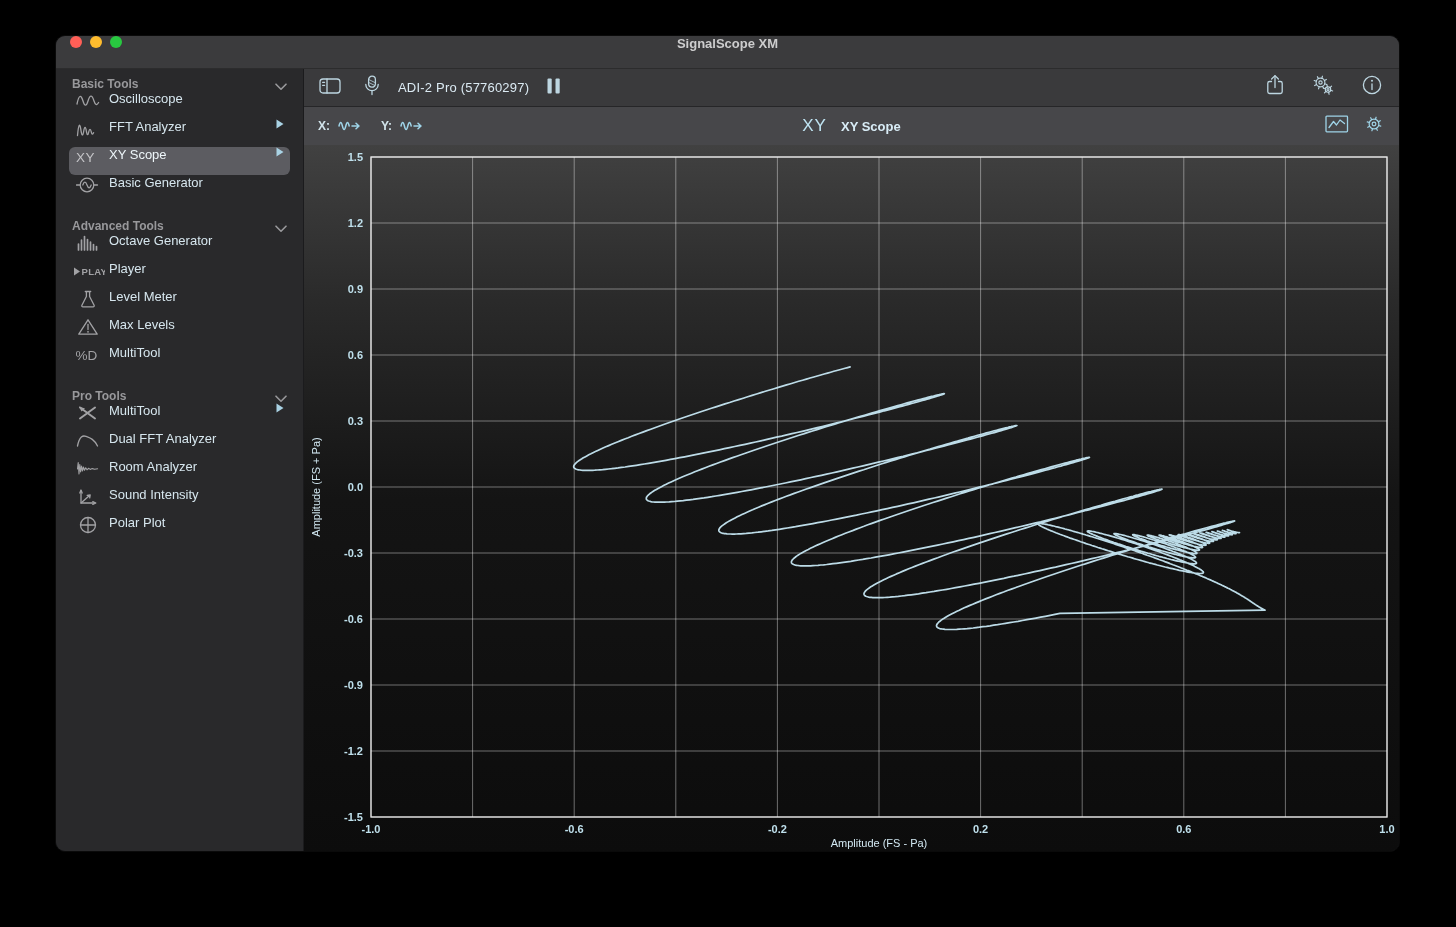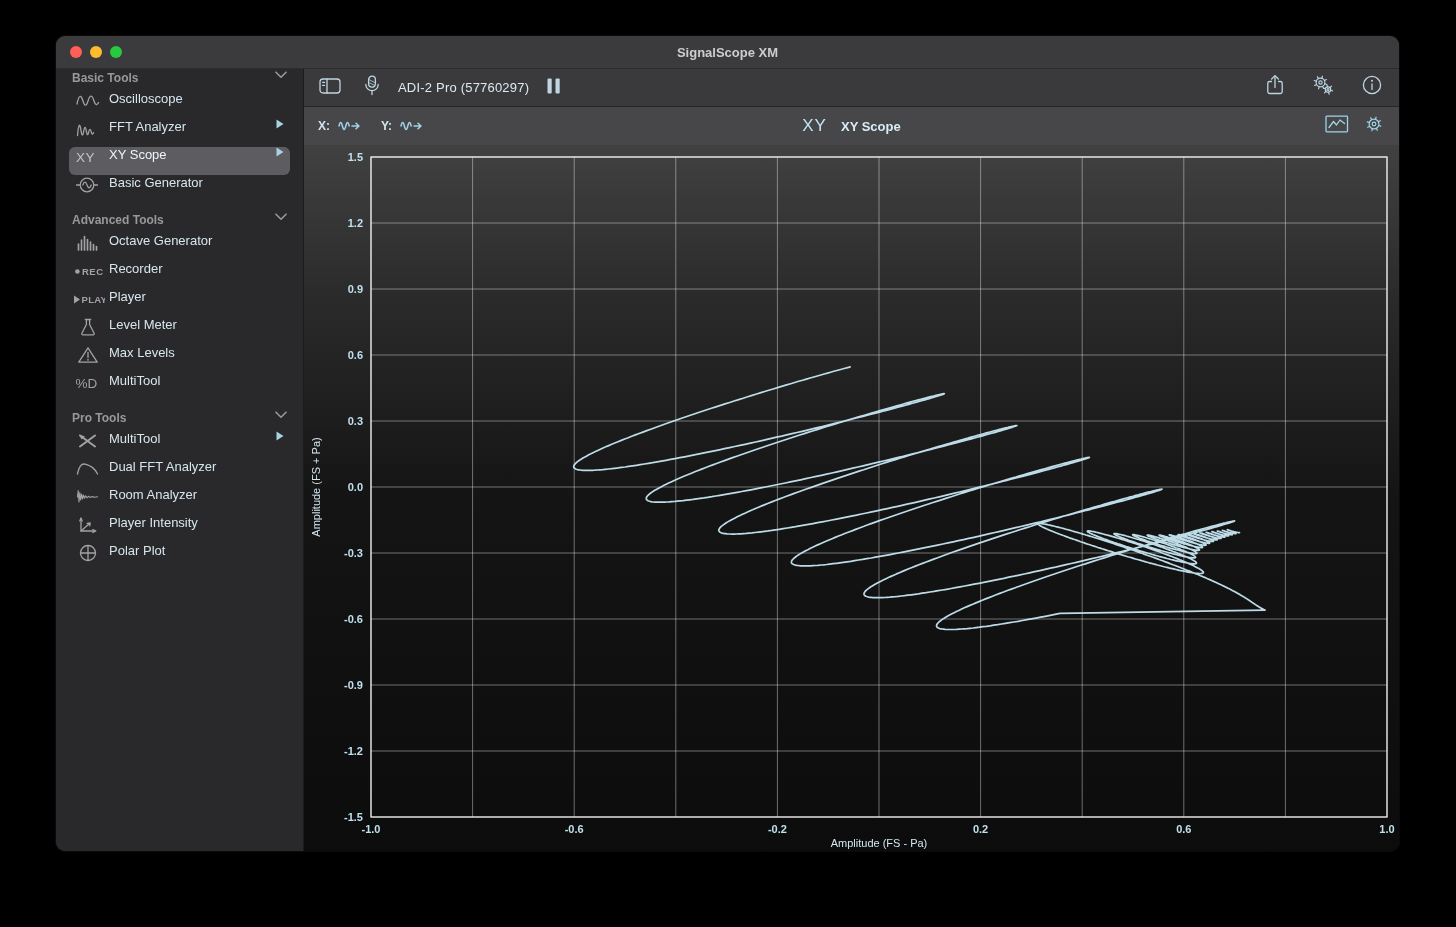--- a/index.html
+++ b/index.html
@@ -3,33 +3,33 @@
 <meta charset="utf-8">
 <style>
   html,body{margin:0;padding:0;background:#000;}
   body{width:1456px;height:927px;overflow:hidden;font-family:"Liberation Sans",sans-serif;
        -webkit-font-smoothing:antialiased;}
   .screen{position:relative;width:1456px;height:927px;background:#000;}
   .window{position:absolute;left:55px;top:35px;width:1345px;height:817px;border-radius:10px;
           overflow:hidden;background:#1a1a1c;box-shadow:0 22px 60px rgba(0,0,0,.75);
           border:1px solid #0a0a0a;box-sizing:border-box;}
   
-  .titlebar{height:32px;background:#3b3b3d;display:flex;align-items:center;position:relative;
+  .titlebar{height:32px;background:#3b3b3d;display:flex;position:relative;
             border-bottom:1px solid rgba(0,0,0,.25);}
   .traffic{display:flex;gap:8px;margin-left:14px;}
   .tl{width:12px;height:12px;border-radius:50%;display:inline-block;}
   .win-title{position:absolute;left:0;right:0;text-align:center;font-size:13px;font-weight:700;
              color:#cdcdce;pointer-events:none;}
   
   .content{display:flex;height:784px;}
   .sidebar{width:248px;background:#29292b;border-right:1px solid #1b1b1d;box-sizing:border-box;
            padding-top:2px;flex:none;}
   .main{flex:1;display:flex;flex-direction:column;min-width:0;}
   
-  .sec-header{height:20px;display:flex;align-items:flex-start;padding:0 16px;color:#98989b;
+  .sec-header{height:20px;display:flex;align-items:flex-end;padding:0 16px;color:#98989b;
               font-size:12px;font-weight:600;}
   .sec-header .sec-label{flex:1;}
   .sec-header .chev{color:#98989b;display:flex;}
   .sec-gap{height:10px;}
   .item{height:28px;display:flex;margin:0 13px;border-radius:6px;
         color:#d6e6ee;font-size:13px;font-weight:500;}
   .item.selected{background:#5c5c61;color:#eef6fa;}
   .item .ic{width:40px;display:flex;justify-content:center;color:#a2a2a5;flex:none;}
   .item.selected .ic{color:#c4c4c7;}
   .item .lbl{flex:1;white-space:nowrap;}
@@ -144,29 +144,20 @@
             <div class="item">
               <span class="ic">
                 <svg width="26" height="20" viewBox="0 0 0 0 24 20" fill="none" stroke="currentColor" stroke-width="1.3" stroke-linecap="round" stroke-linejoin="round">
                   <path d="M2.5 11 V17 M5.5 7 V17 M8.5 3.5 V17 M11.5 6.5 V17 M14.5 9 V17 M17.5 11.5 V17 M20.5 13.5 V17" stroke-width="1.7"></path>
                 </svg>
               </span>
               <span class="lbl">Octave Generator</span>
             </div>
             <div class="item">
               <span class="ic">
-                <svg width="30" height="20" viewBox="0 0 0 0 30 20" fill="none" stroke="currentColor" stroke-width="1.3" stroke-linecap="round" stroke-linejoin="round">
-                  <circle cx="3.4" cy="10.5" r="2.3" fill="currentColor" stroke="none"></circle>
-                  <text x="8" y="14" font-size="9.5" letter-spacing="0.5" fill="currentColor" stroke="none" font-weight="600">REC</text>
-                </svg>
-              </span>
-              <span class="lbl">Recorder</span>
-            </div>
-            <div class="item">
-              <span class="ic">
                 <svg width="32" height="20" viewBox="0 0 0 0 32 20" fill="none" stroke="currentColor" stroke-width="1.3" stroke-linecap="round" stroke-linejoin="round">
                   <path d="M1 6.5 L7 10.5 L1 14.5 Z" fill="currentColor" stroke="none"></path>
                   <text x="8.5" y="14" font-size="9.5" letter-spacing="0.3" fill="currentColor" stroke="none" font-weight="600">PLAY</text>
                 </svg>
               </span>
               <span class="lbl">Player</span>
             </div>
             <div class="item">
               <span class="ic">
                 <svg width="24" height="20" viewBox="0 0 0 0 22 20" fill="none" stroke="currentColor" stroke-width="1.3" stroke-linecap="round" stroke-linejoin="round">
@@ -234,21 +225,21 @@
             </div>
             <div class="item">
               <span class="ic">
                 <svg width="24" height="20" viewBox="0 0 0 0 22 20" fill="none" stroke="currentColor" stroke-width="1.3" stroke-linecap="round" stroke-linejoin="round">
                   <path d="M4 4 V16 H18"></path>
                   <path d="M2.8 6 L4 3 L5.2 6"></path>
                   <path d="M15.8 14.6 L18.8 16 L15.8 17.4"></path>
                   <path d="M4 16 L12.5 8.5 M10.2 8.3 L13.2 7.9 L12.7 10.9"></path>
                 </svg>
               </span>
-              <span class="lbl">Player Intensity</span>
+              <span class="lbl">Sound Intensity</span>
             </div>
             <div class="item">
               <span class="ic">
                 <svg width="24" height="20" viewBox="0 0 0 0 22 20" fill="none" stroke="currentColor" stroke-width="1.3" stroke-linecap="round" stroke-linejoin="round">
                   <circle cx="11" cy="10" r="7.5"></circle>
                   <line x1="3.5" y1="10" x2="18.5" y2="10"></line>
                   <line x1="11" y1="2.5" x2="11" y2="17.5"></line>
                 </svg>
               </span>
               <span class="lbl">Polar Plot</span>

